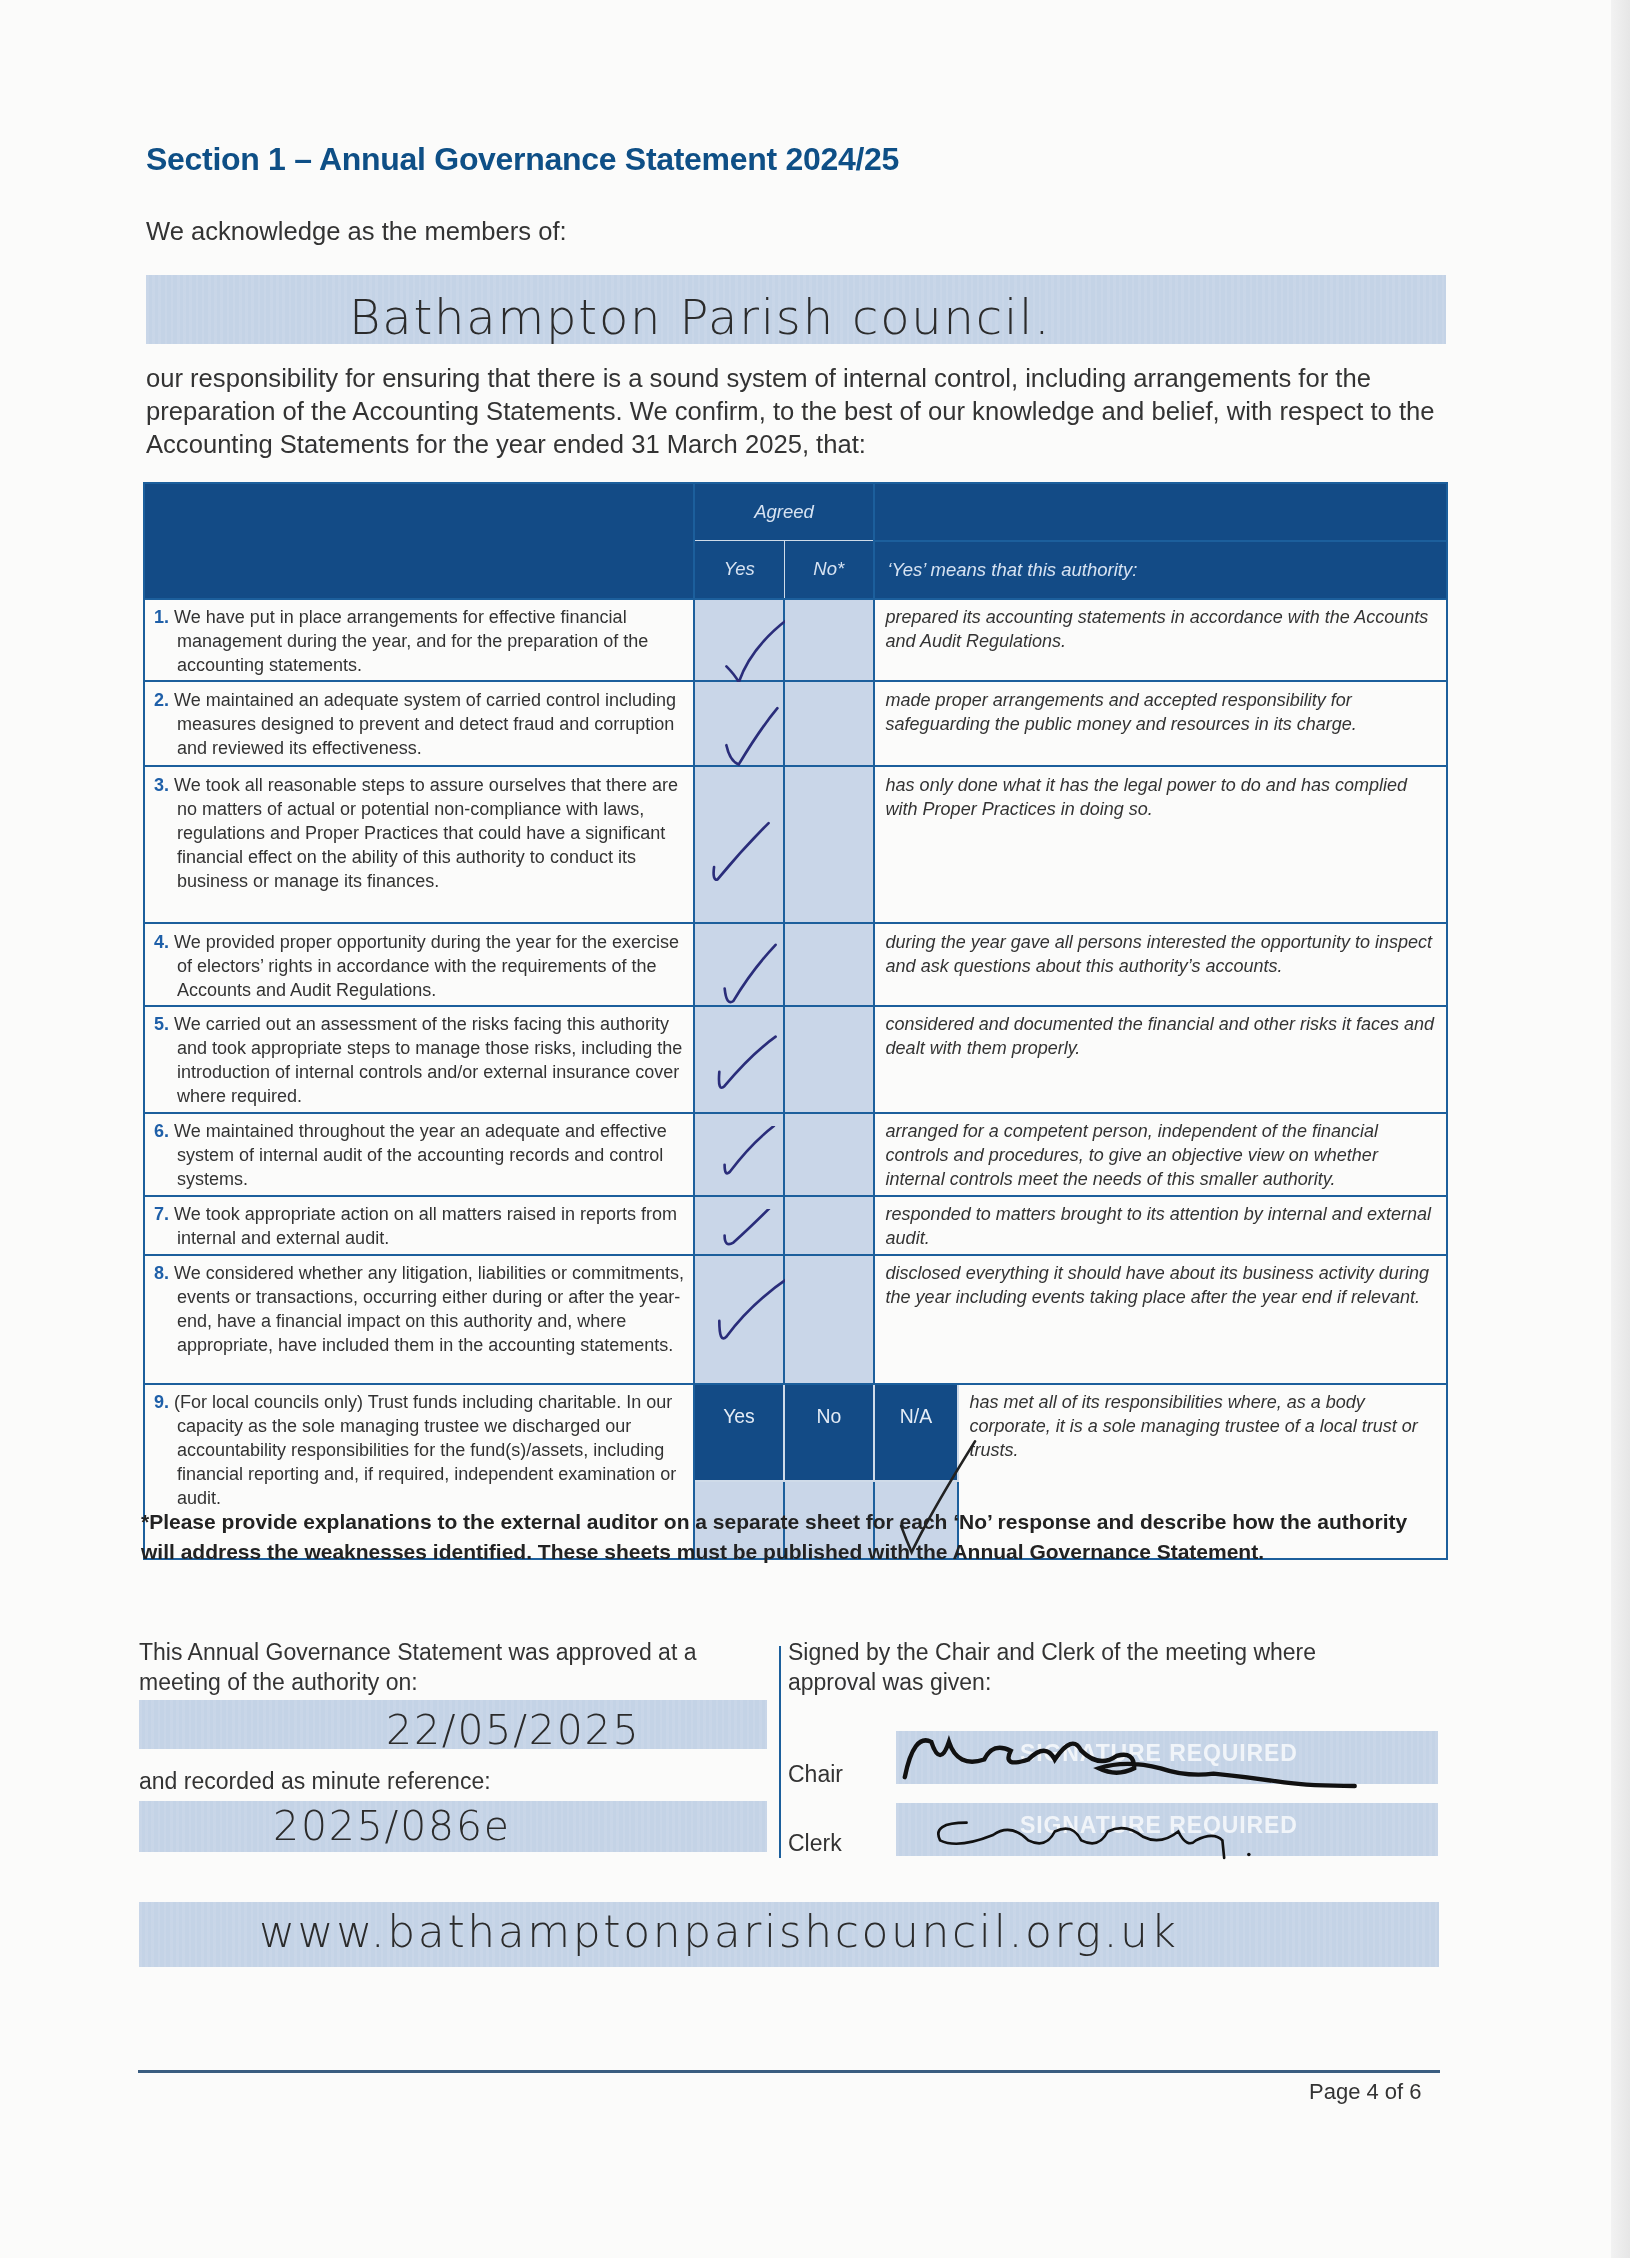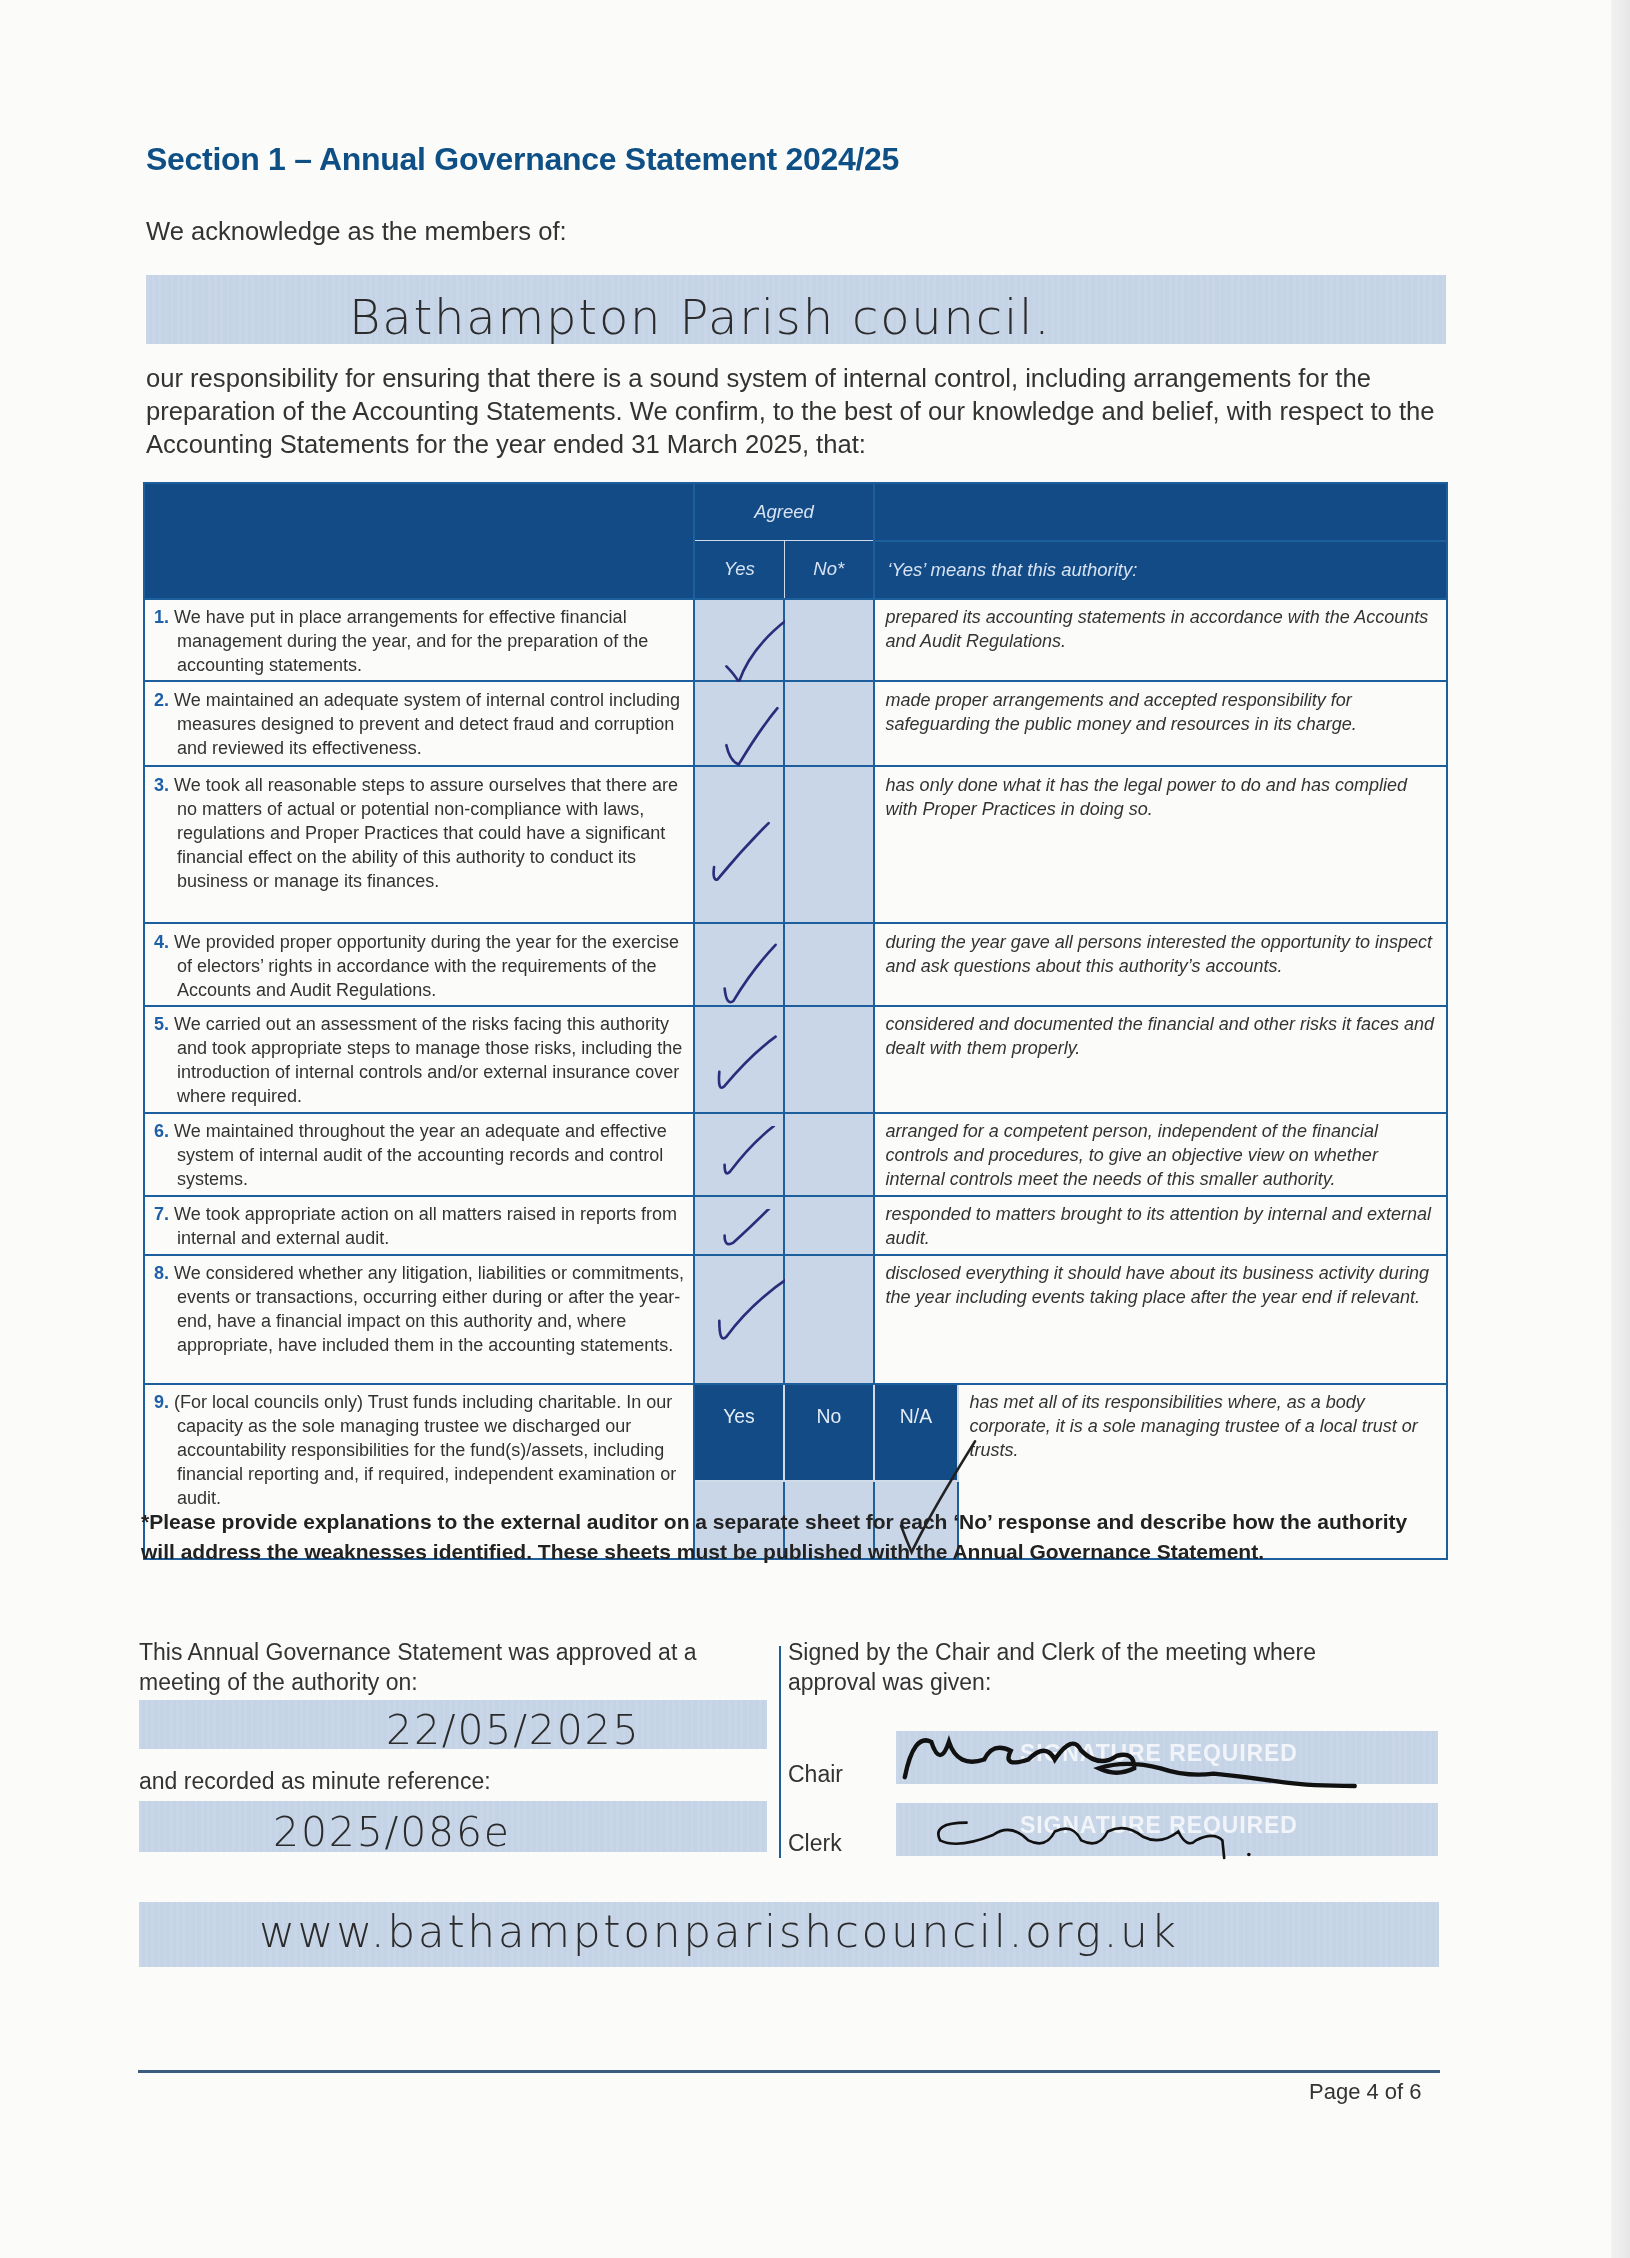--- a/index.html
+++ b/index.html
@@ -30,21 +30,21 @@
   .tick { position: absolute; }
   .na-hdr { background: #134b86; color: #e4ecf6; text-align: center; font-size: 19.4px; height: 71px; line-height: 39px; border-color: #cfdbe9 !important; }
 
   .footnote { position: absolute; left: 141px; top: 1507px; width: 1279px; font-size: 21px; line-height: 30px; font-weight: bold; color: #222; }
 
   .approve-label { position: absolute; left: 139px; top: 1637px; width: 618px; font-size: 23px; line-height: 30px; color: #333; }
   .date-band { left: 139px; top: 1700px; width: 628px; height: 49px; }
   .date-band .handwrite { left: 215px; top: 6px; font-size: 41px; margin-left: 32px; }
   .minute-label { position: absolute; left: 139px; top: 1768px; font-size: 23px; color: #333; }
   .minute-band { left: 139px; top: 1801px; width: 628px; height: 51px; }
-  .minute-band .handwrite { left: 134px; top: 7px; font-size: 41px; }
+  .minute-band .handwrite { left: 134px; top: 1px; font-size: 41px; }
 
   .sign-divider { position: absolute; left: 779px; top: 1646px; width: 1.8px; height: 212px; background: #1c5f9c; }
   .signed-label { position: absolute; left: 788px; top: 1637px; width: 618px; font-size: 23px; line-height: 30px; color: #333; }
   .chair-label { position: absolute; left: 788px; top: 1761px; font-size: 23px; color: #333; }
   .clerk-label { position: absolute; left: 788px; top: 1830px; font-size: 23px; color: #333; }
   .chair-band { left: 896px; top: 1731px; width: 542px; height: 53px; }
   .clerk-band { left: 896px; top: 1803px; width: 542px; height: 53px; }
   .sig-watermark { position: absolute; left: 124px; top: 8.8px; font-size: 23px; font-weight: bold; color: rgba(255,255,255,0.75); letter-spacing: 0.9px; }
   .sig-svg { position: absolute; left: 0; top: -7px; }
 
@@ -94,21 +94,21 @@
     <td class="check">
           <svg class="tick" width="88" height="79" viewBox="0 0 100 90">
             <path d="M22 62 Q32 72 36 80 Q50 40 92 8" stroke="#2a2d7a" stroke-width="3" fill="none" stroke-linecap="round"></path>
           </svg>
         </td>
     <td class="check"></td>
     <td class="means" colspan="2">prepared its accounting statements in accordance with the Accounts and Audit Regulations.</td>
   </tr>
 
   <tr style="height:85px">
-    <td class="stmt"><span class="num">2.</span> <span>We maintained an adequate system of internal control including measures designed to prevent and detect fraud and corruption and reviewed its effectiveness.</span></td>
+    <td class="stmt"><span class="num">2.</span> <span>We maintained an adequate system of carried control including measures designed to prevent and detect fraud and corruption and reviewed its effectiveness.</span></td>
     <td class="check">
           <svg class="tick" width="88" height="83" viewBox="0 0 100 94">
             <path d="M22 58 Q26 76 36 80 Q60 40 80 16" stroke="#2a2d7a" stroke-width="3" fill="none" stroke-linecap="round"></path>
           </svg>
         </td>
     <td class="check"></td>
     <td class="means" colspan="2">made proper arrangements and accepted responsibility for safeguarding the public money and resources in its charge.</td>
   </tr>
 
   <tr style="height:157px">

